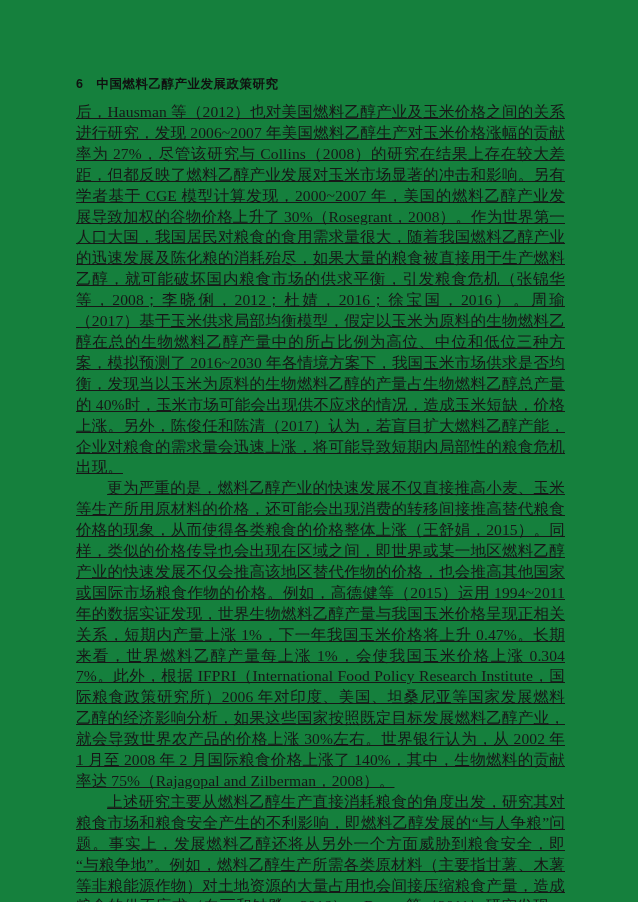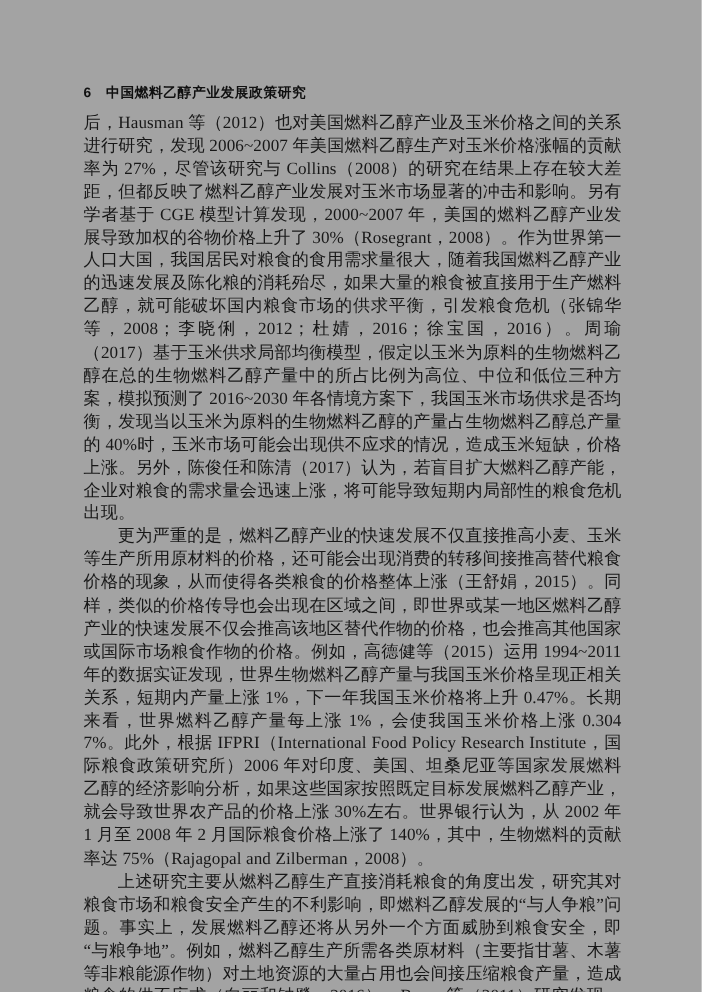--- a/index.html
+++ b/index.html
@@ -4,21 +4,21 @@
 <style>
   html, body {
     margin: 0;
     padding: 0;
     background: #ffffff;
   }
   .page {
     position: relative;
     width: 638px;
     height: 902px;
-    background: #a3a3a3;
+    background: #15803d;
     overflow: hidden;
     font-family: "Liberation Serif", "DejaVu Serif", serif;
     color: #171717;
   }
   .running-header {
     position: absolute;
     left: 76px;
     top: 77px;
     font-family: "Liberation Sans", "DejaVu Sans", sans-serif;
     font-weight: bold;
@@ -39,20 +39,21 @@
     width: 489px;
     font-size: 15.55px;
     line-height: 20.9px;
     text-align: justify;
     text-justify: inter-ideograph;
     letter-spacing: 0.1px;
   }
   .para {
     margin: 0;
     padding: 0;
+    text-decoration: underline;
   }
   .para.indent {
     text-indent: 2em;
   }
 </style>
 </head>
 <body>
 
 <div class="page">
 

